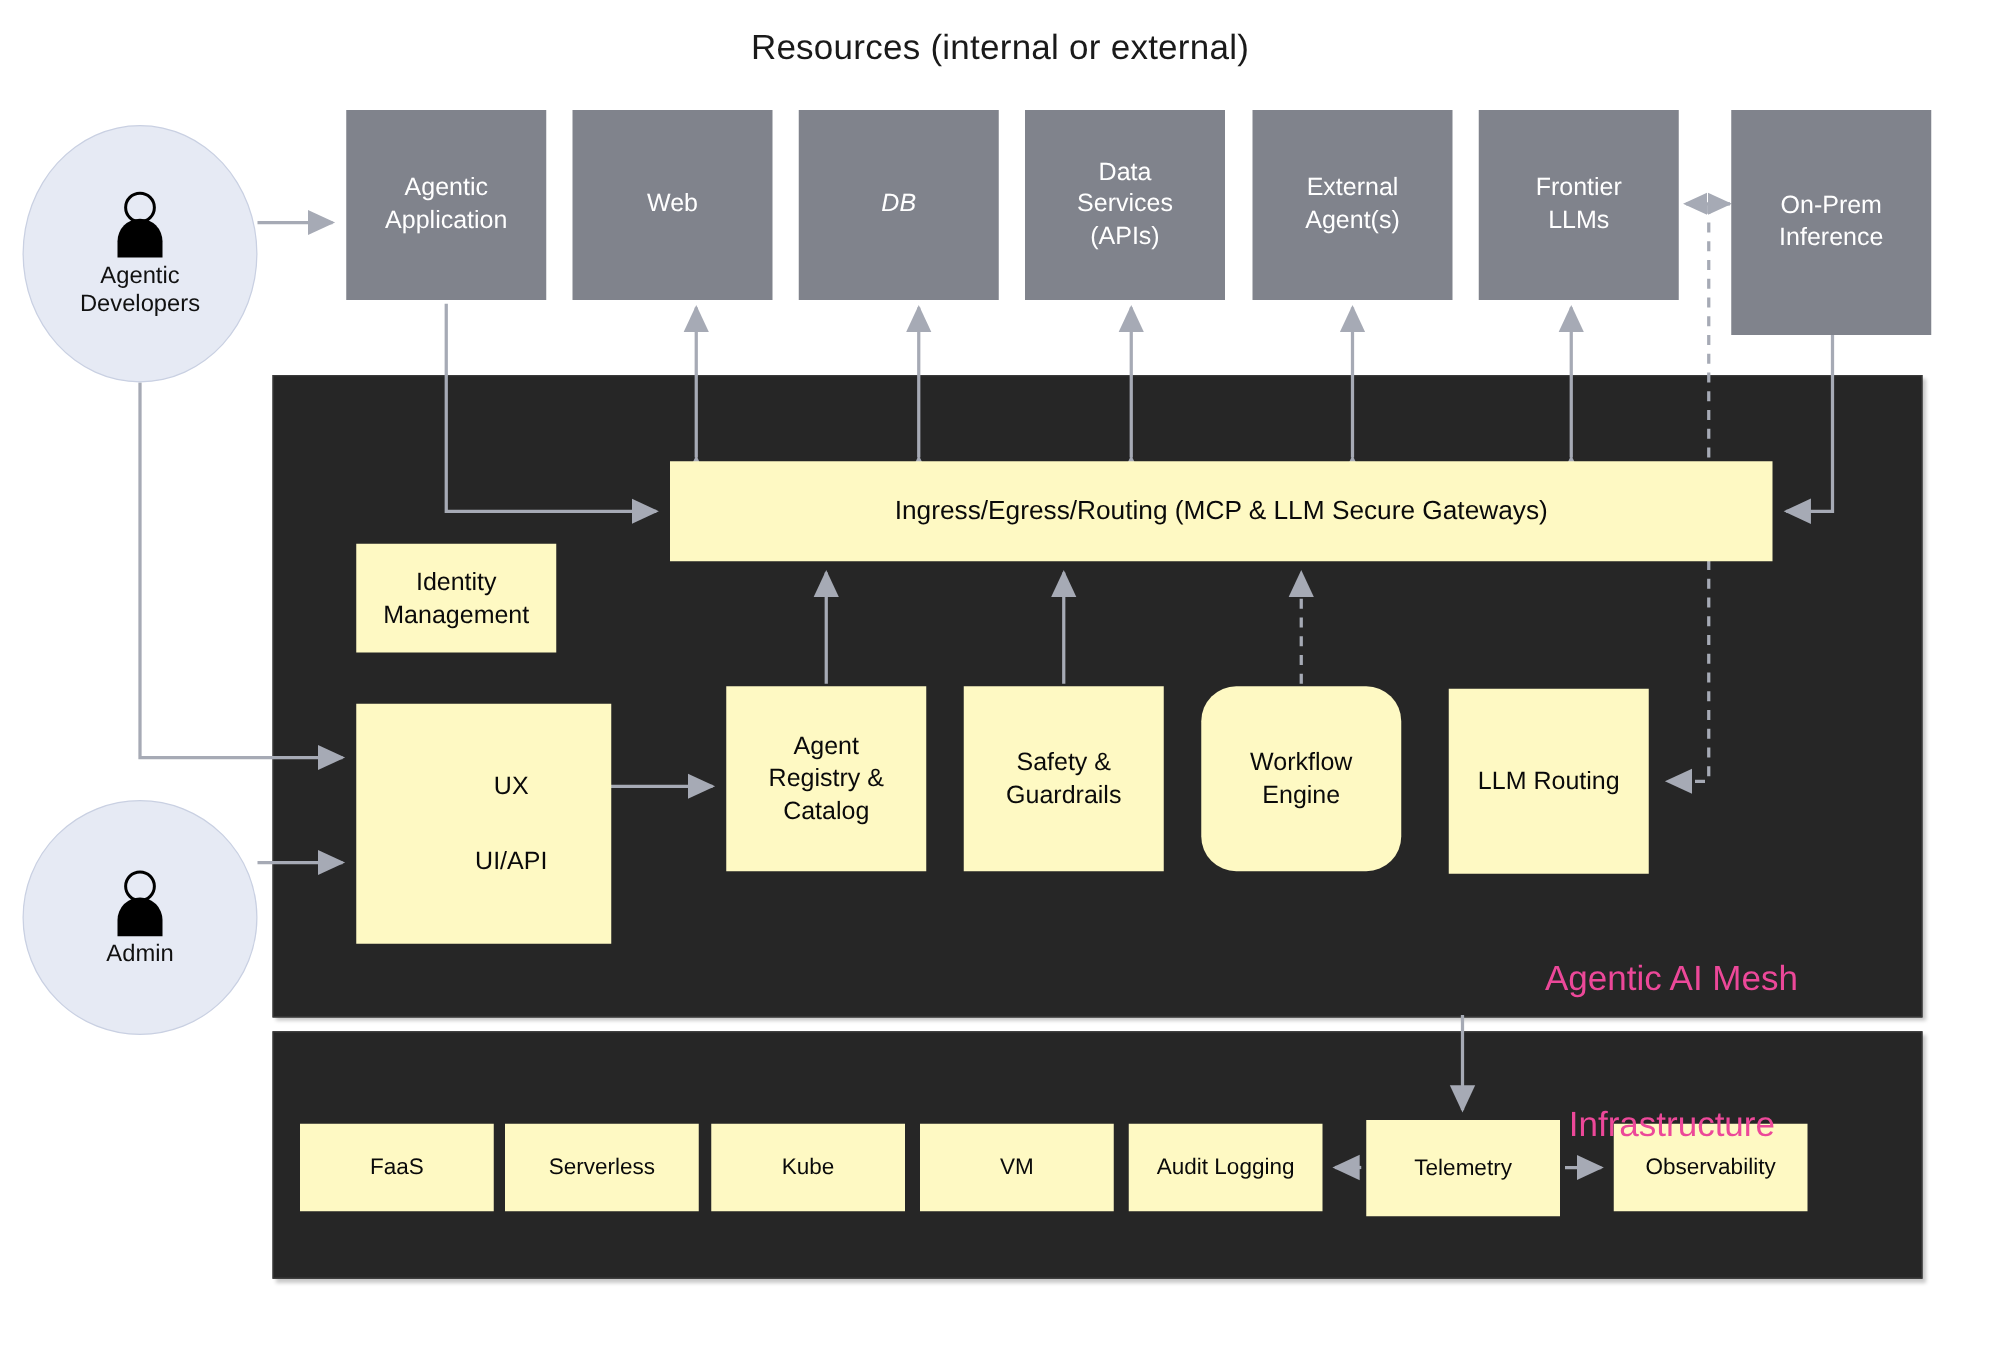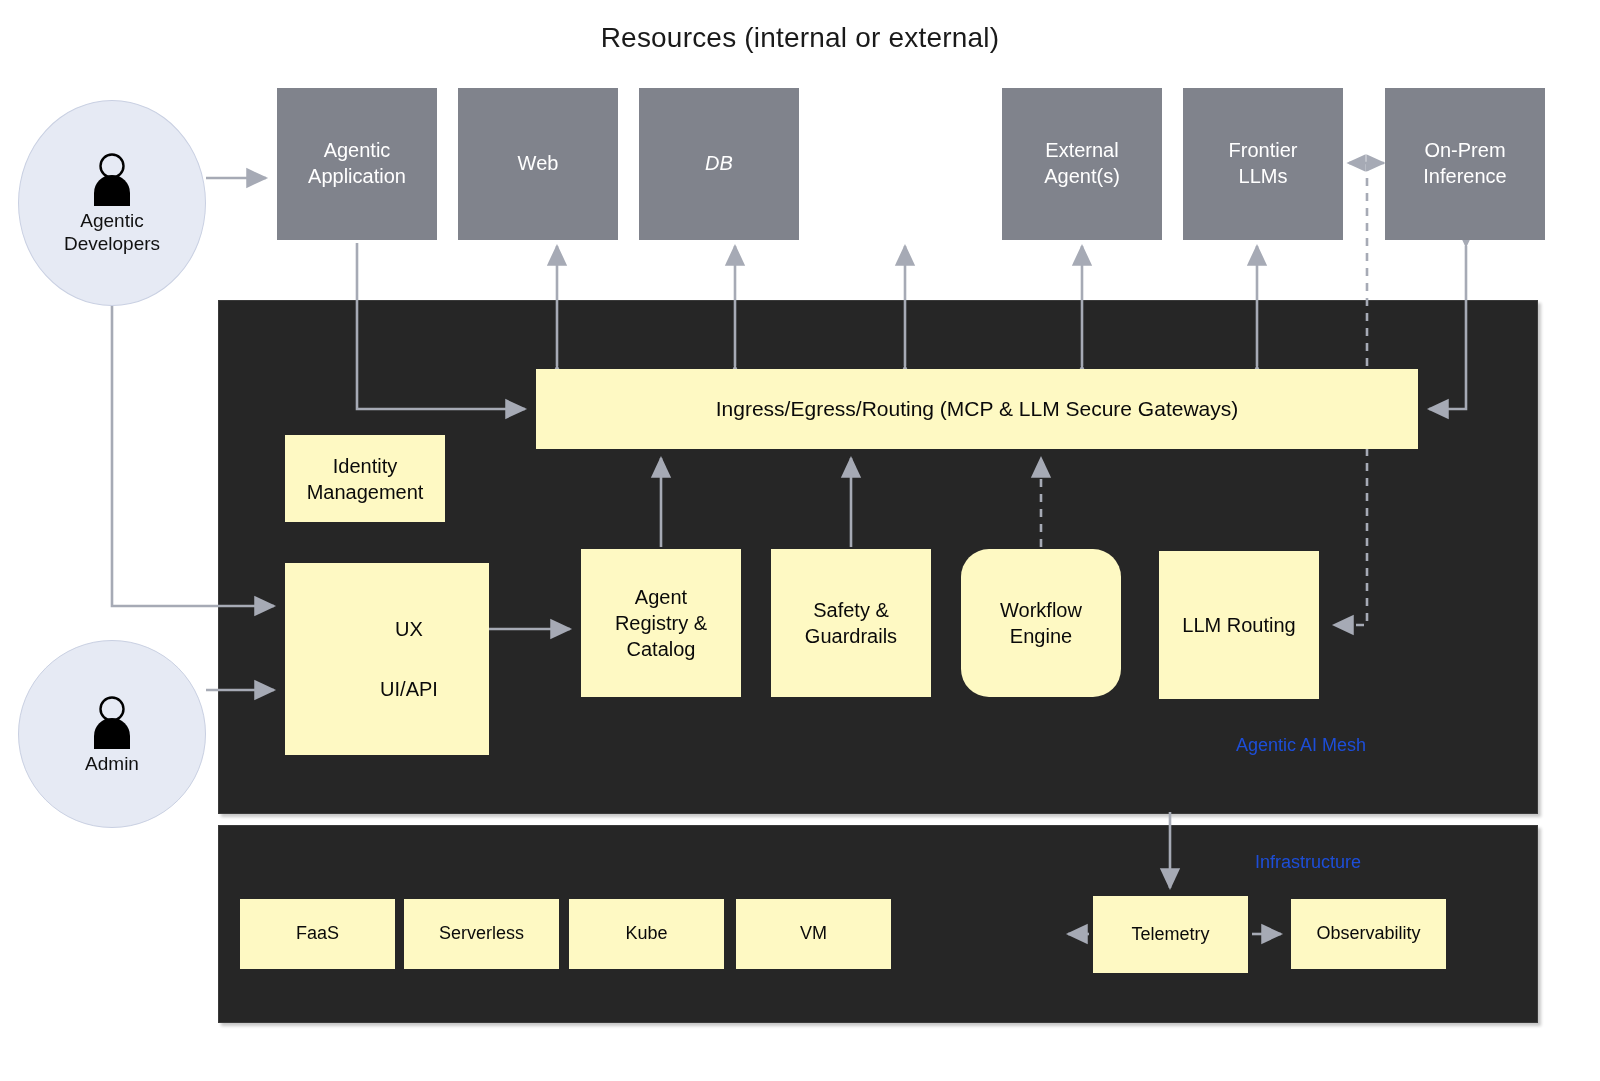--- a/index.html
+++ b/index.html
@@ -79,23 +79,24 @@
   
   .panel {
     position: absolute;
     background: #262626;
     border: 1px solid #3a3a3a;
     box-shadow: 3px 3px 3px rgba(0,0,0,.22);
     z-index: 2;
   }
   .panel-label {
     position: absolute;
-    color: #1d4ed8;
-    font-size: 18px;
+    color: #ec4899;
+    font-size: 28px;
     z-index: 7;
+    margin-top: 32px;
   }
   
   .cy-box {
     position: absolute;
     background: #fef9c3;
     color: #0a0a0a;
     display: flex;
     align-items: center;
     justify-content: center;
     text-align: center;
@@ -143,25 +144,28 @@
         <path d="M10 58 L10 43 a18 18 0 0 1 36 0 L46 58 Z" fill="#000"></path>
       </svg>
     </span>
     <span class="plabel">Admin</span>
   </div>
 
   <div class="res-box" style="left:277px; top:88px; width:160px; height:152px;">Agentic
 Application</div>
   <div class="res-box" style="left:458px; top:88px; width:160px; height:152px;">Web</div>
   <div class="res-box" style="left:639px; top:88px; width:160px; height:152px;font-style:italic;">DB</div>
+  <div class="res-box" style="left:820px; top:88px; width:160px; height:152px;">Data
+Services
+(APIs)</div>
   <div class="res-box" style="left:1002px; top:88px; width:160px; height:152px;">External
 Agent(s)</div>
   <div class="res-box" style="left:1183px; top:88px; width:160px; height:152px;">Frontier
 LLMs</div>
-  <div class="res-box" style="left:1385px; top:88px; width:160px; height:152px;">On-Prem
+  <div class="res-box" style="left:1385px; top:88px; width:160px; height:180px;">On-Prem
 Inference</div>
 
   <div class="cy-box wide" style="left:536px; top:369px; width:882px; height:80px;">Ingress/Egress/Routing (MCP &amp; LLM Secure Gateways)</div>
 
   <div class="cy-box" style="left:285px; top:435px; width:160px; height:87px;">Identity
 Management</div>
 
   <div class="cy-box ux" style="left:285px; top:563px; width:160px; height:192px;">
     <span>UX</span>
     <span>UI/API</span>
@@ -173,20 +177,21 @@
   <div class="cy-box" style="left:771px; top:549px; width:160px; height:148px;">Safety &amp;
 Guardrails</div>
   <div class="cy-box" style="left:961px; top:549px; width:160px; height:148px;border-radius:28px;">Workflow
 Engine</div>
   <div class="cy-box" style="left:1159px; top:551px; width:160px; height:148px;">LLM Routing</div>
 
   <div class="cy-box small" style="left:240px; top:899px; width:155px; height:70px;">FaaS</div>
   <div class="cy-box small" style="left:404px; top:899px; width:155px; height:70px;text-align:center;">Serverless</div>
   <div class="cy-box small" style="left:569px; top:899px; width:155px; height:70px;">Kube</div>
   <div class="cy-box small" style="left:736px; top:899px; width:155px; height:70px;">VM</div>
+  <div class="cy-box small" style="left:903px; top:899px; width:155px; height:70px;">Audit Logging</div>
   <div class="cy-box small" style="left:1093px; top:896px; width:155px; height:77px;">Telemetry</div>
   <div class="cy-box small" style="left:1291px; top:899px; width:155px; height:70px;">Observability</div>
 
   <svg id="links" viewBox="0 0 1600 1081">
     <defs>
       <marker id="ah" markerWidth="9" markerHeight="9" refX="7.6" refY="4.5" orient="auto" markerUnits="strokeWidth">
         <path d="M0,0.6 L8.4,4.5 L0,8.4 z" fill="#a6aab5"></path>
       </marker>
       <marker id="ahs" markerWidth="8" markerHeight="8" refX="6.8" refY="4" orient="auto" markerUnits="strokeWidth">
         <path d="M0,0.6 L7.4,4 L0,7.4 z" fill="#a6aab5"></path>

